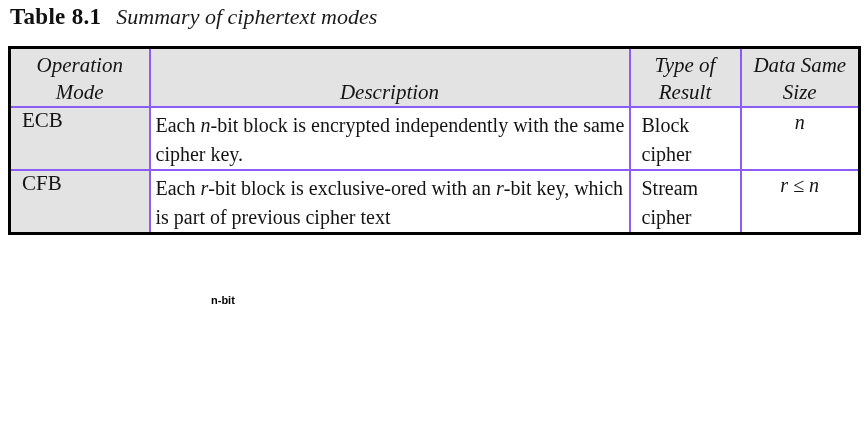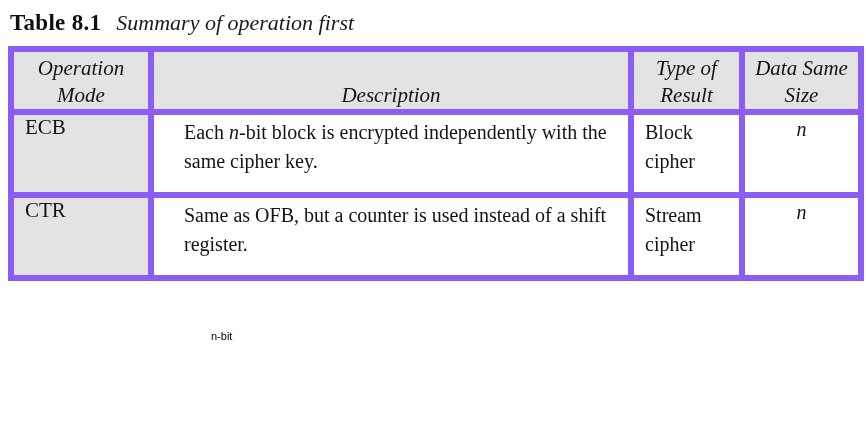--- a/index.html
+++ b/index.html
@@ -10,21 +10,21 @@
     position: relative;
     width: 866px;
     height: 434px;
     background: #ffffff;
     overflow: hidden;
   }
 
   .caption {
     position: absolute;
     left: 10px;
-    top: 10px;
+    top: 4px;
     display: flex;
     align-items: baseline;
     gap: 15px;
   }
   .caption-label {
     font-weight: bold;
     font-size: 23px;
     color: #101010;
     letter-spacing: 0.3px;
   }
@@ -35,21 +35,21 @@
   }
 
   table.modes {
     position: absolute;
     left: 8px;
     top: 46px;
     border-collapse: collapse;
     table-layout: fixed;
     background: #ffffff;
   }
-  table.modes td { border: 6px solid #8b5cf6; vertical-align: top; color: #141414; }
+  table.modes td { border: 2px solid #8b5cf6; vertical-align: top; color: #141414; }
   table.modes { border: 3px solid #000000; }
 
   col.c-mode   { width: 140px; }
   col.c-desc   { width: 480px; }
   col.c-result { width: 111px; }
   col.c-size   { width: 119px; }
 
   thead td {
     background: #e3e3e3;
     font-style: italic;
@@ -64,58 +64,57 @@
   tbody tr { height: 63px; }
 
   td.mode {
     background: #e3e3e3;
     font-size: 21px;
     padding: 0 0 0 11px;
   }
   td.desc {
     font-size: 20px;
     line-height: 29px;
-    padding: 3px 4px 0 30px;
+    padding: 3px 4px 0 5px;
   }
   td.result {
     font-size: 20px;
     line-height: 29px;
-    padding: 3px 0 16px 11px;
+    padding: 3px 0 0 11px;
     white-space: pre-line;
   }
   td.size {
     font-style: italic;
     font-size: 20px;
     text-align: center;
     padding-top: 3px;
   }
 
   .tooltip {
     position: absolute;
     left: 204px;
     top: 291px;
     background: #ffffff;
     color: #000000;
     font-family: "Liberation Sans", sans-serif;
-    font-weight: normal;
+    font-weight: bold;
     font-size: 11px;
     line-height: 11px;
     padding: 4px 7px 5px 7px;
     z-index: 5;
-    margin-top: 36px;
   }
 </style>
 </head>
 <body>
 
 <div class="page">
 
   <div class="caption">
     <span class="caption-label">Table 8.1</span>
-    <span class="caption-title">Summary of operation first</span>
+    <span class="caption-title">Summary of ciphertext modes</span>
   </div>
 
   <table class="modes">
     <colgroup>
       <col class="c-mode">
         <col class="c-desc">
         <col class="c-result">
         <col class="c-size">
     </colgroup>
     <thead>
@@ -132,24 +131,24 @@
     </thead>
     <tbody>
       <tr>
         <td class="mode">ECB</td>
         <td class="desc">Each <i>n</i>-bit block is encrypted independently with the same cipher key.</td>
         <td class="result">Block
 cipher</td>
         <td class="size">n</td>
       </tr>
       <tr>
-        <td class="mode">CTR</td>
-        <td class="desc">Same as OFB, but a counter is used instead of a shift register.</td>
+        <td class="mode">CFB</td>
+        <td class="desc">Each <i>r</i>-bit block is exclusive-ored with an <i>r</i>-bit key, which is part of previous cipher text</td>
         <td class="result">Stream
 cipher</td>
-        <td class="size">n</td>
+        <td class="size">r ≤ n</td>
       </tr>
     </tbody>
   </table>
 
   <div class="tooltip">n-bit</div>
 
 </div>
 
 </body></html>

